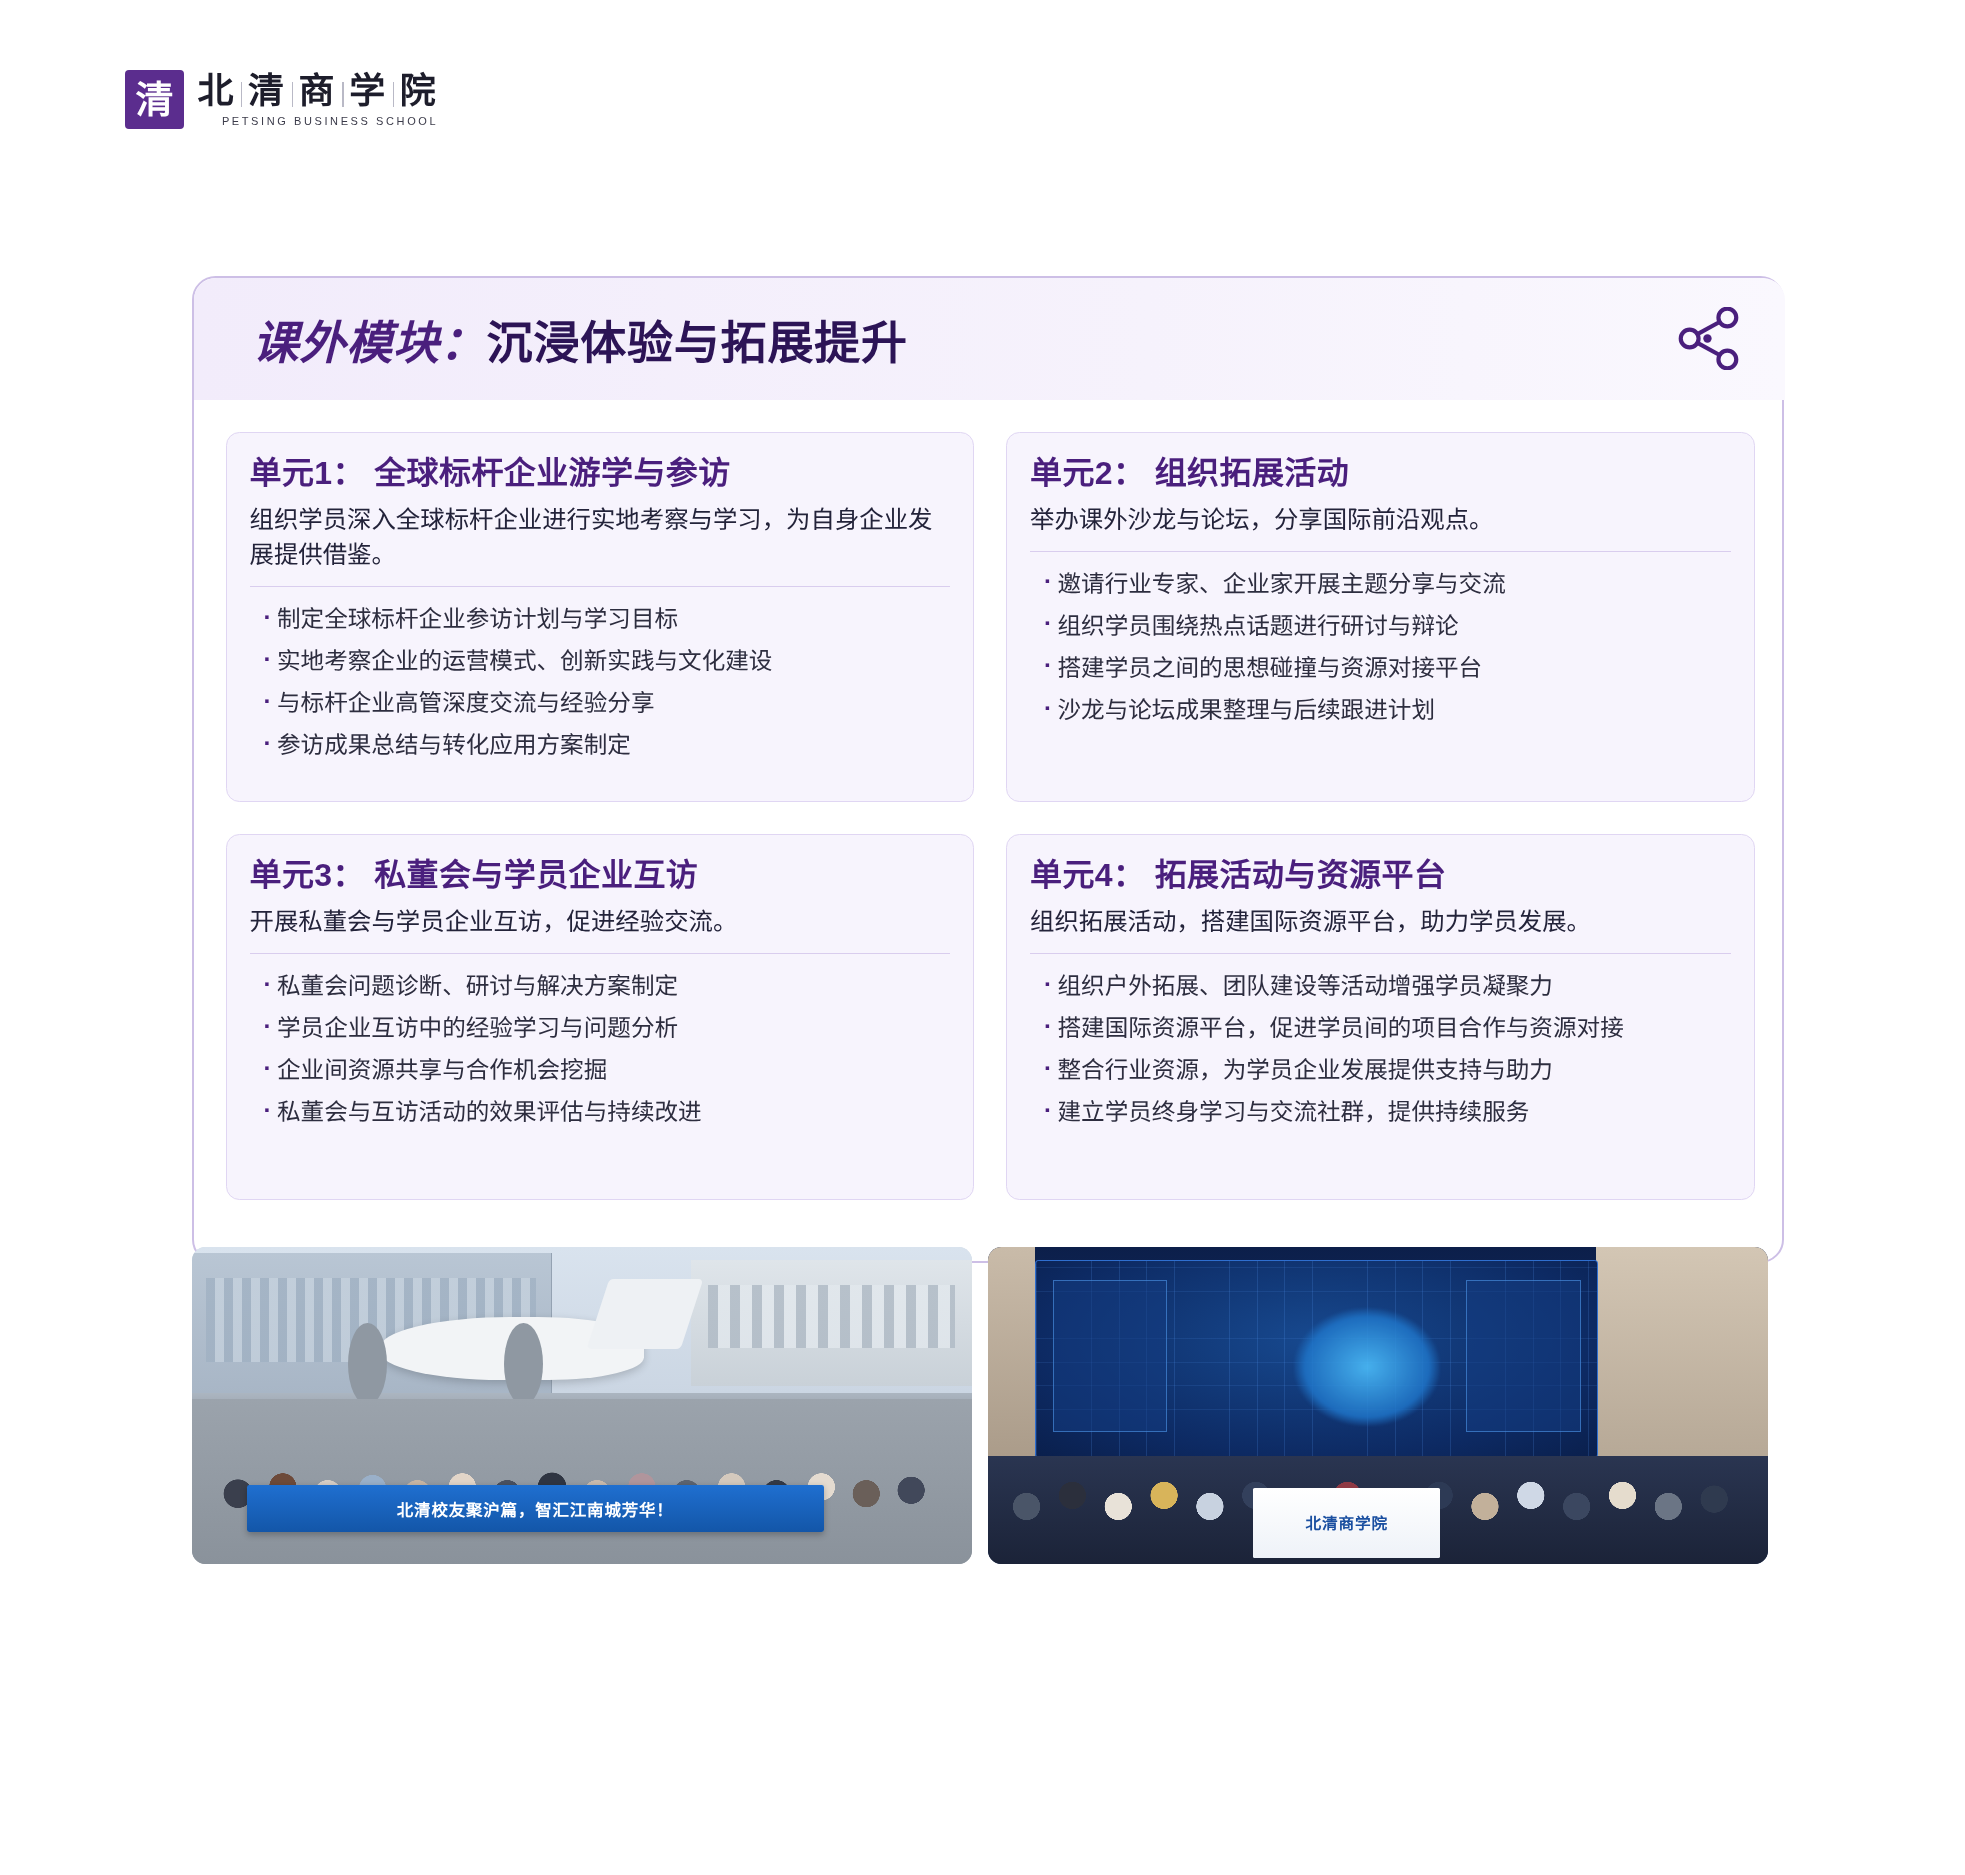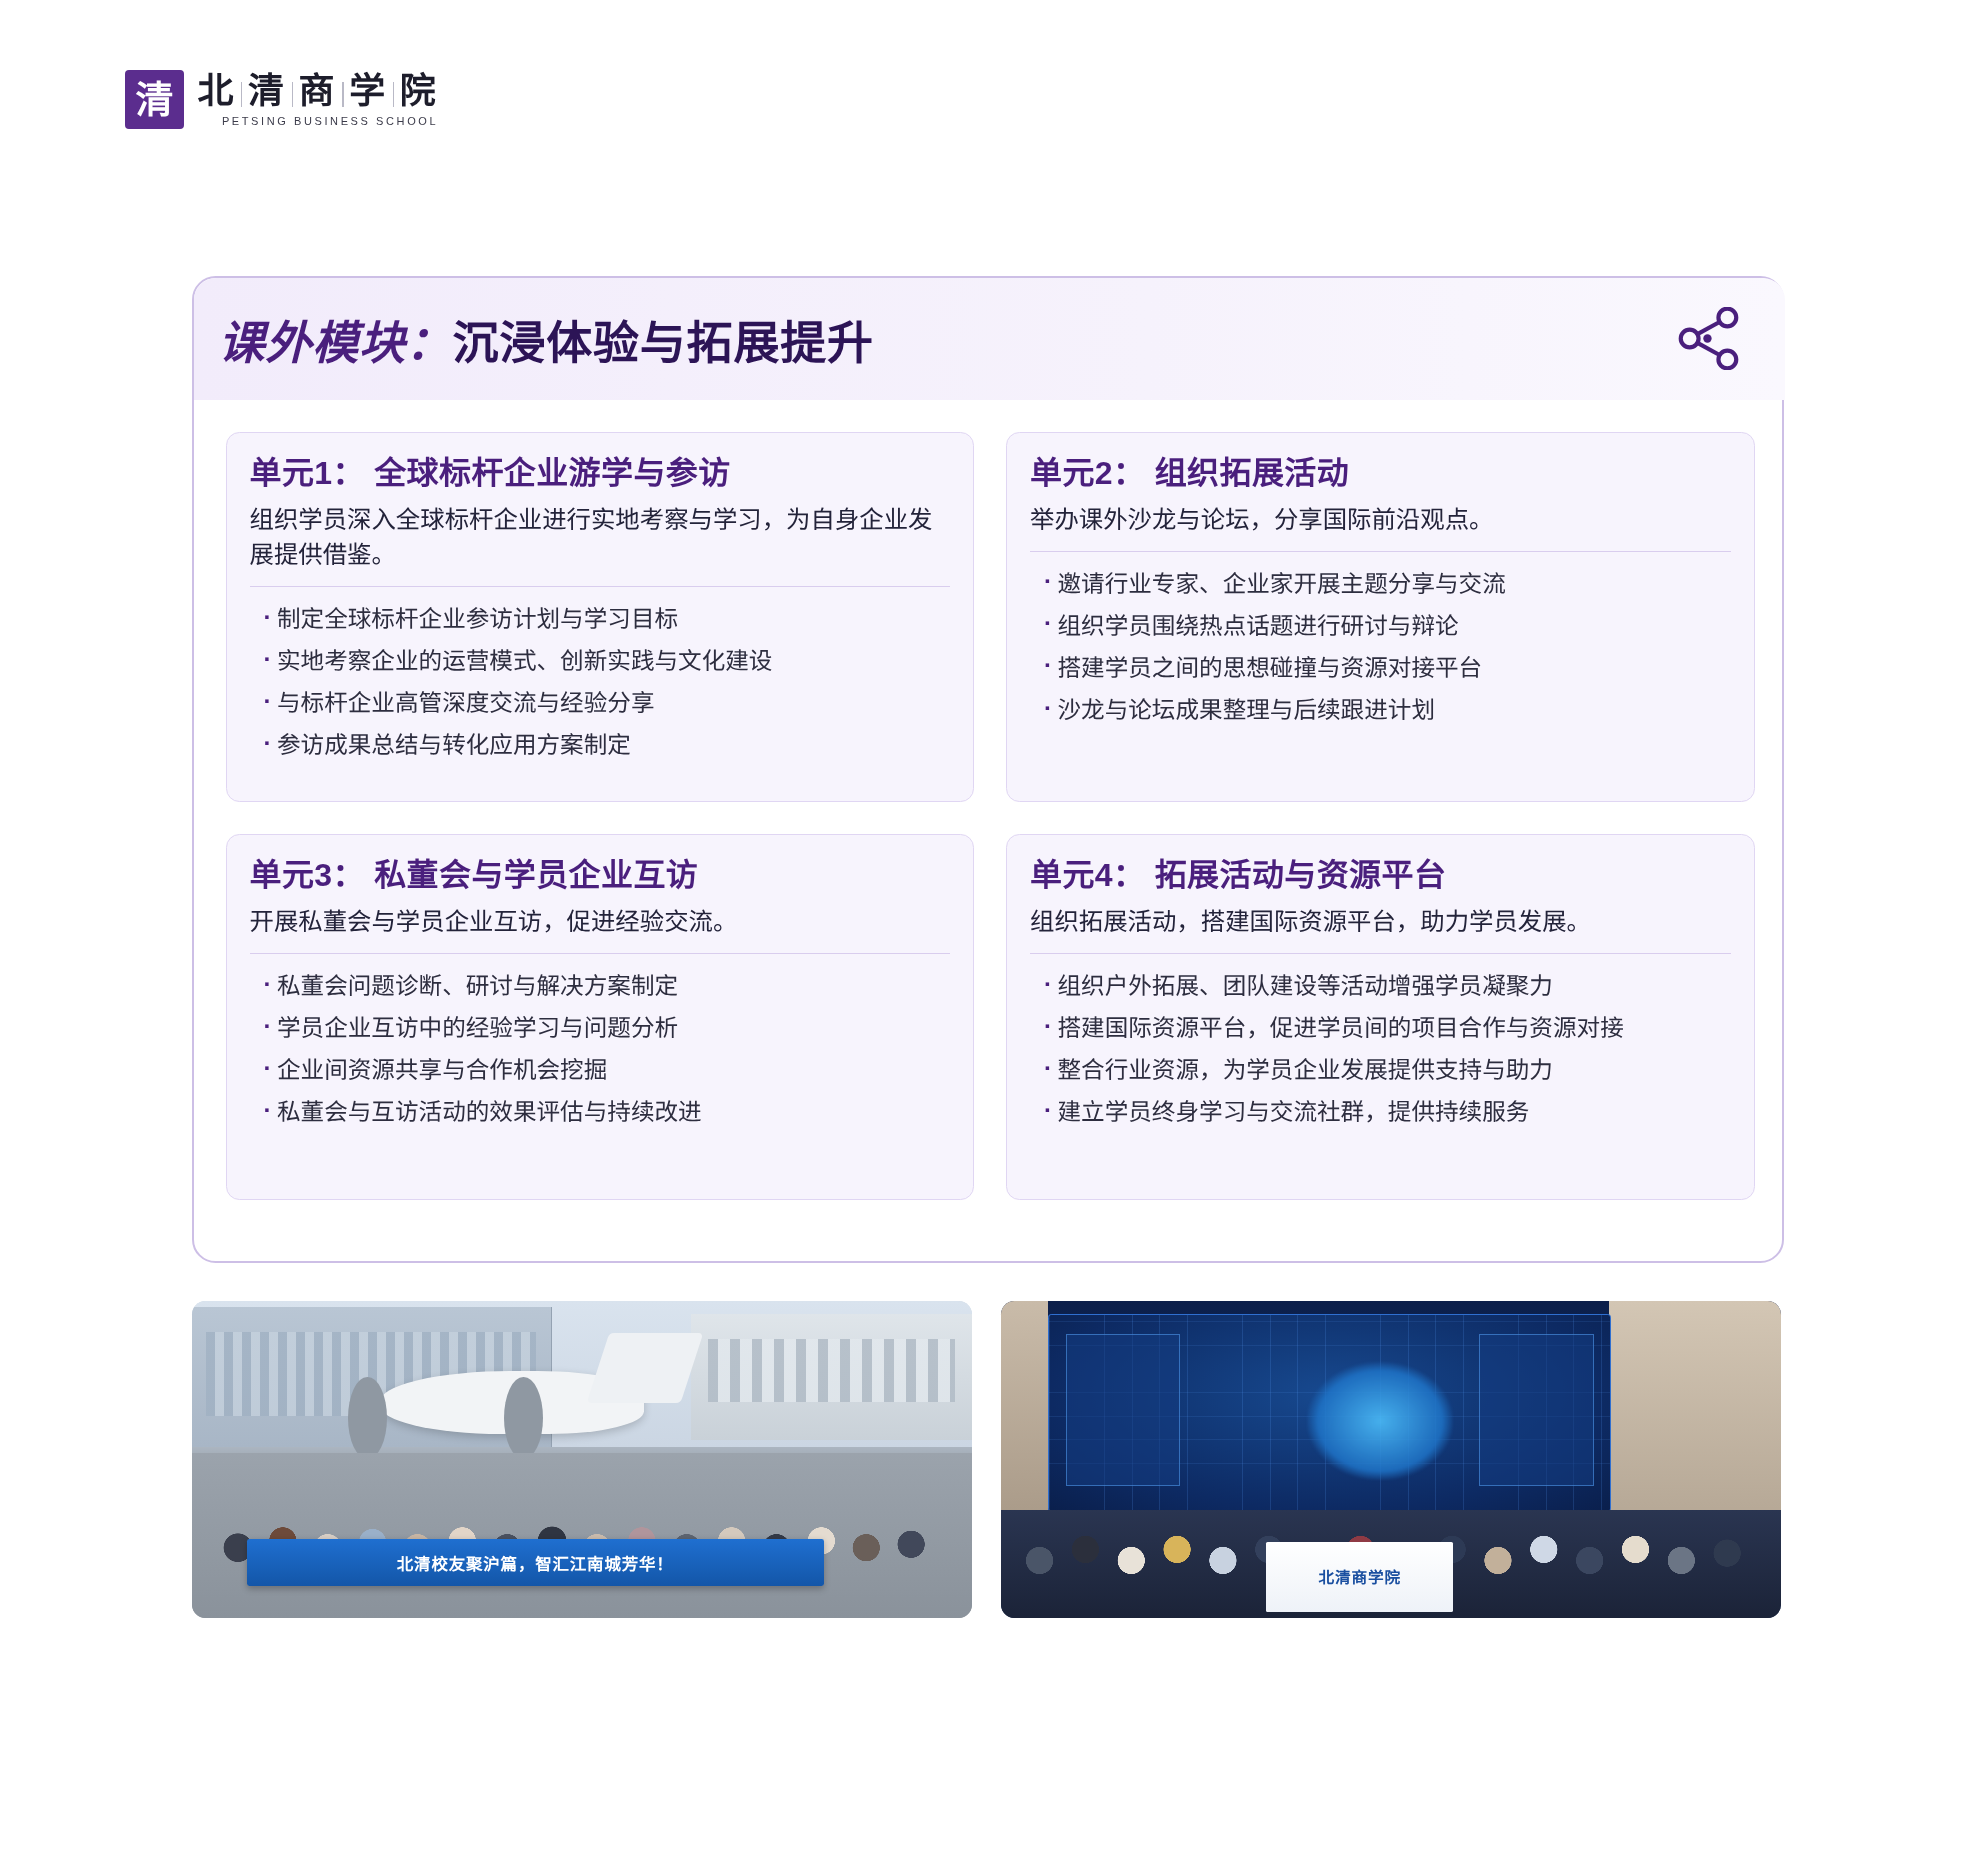--- a/index.html
+++ b/index.html
@@ -87,21 +87,21 @@
     left: -0.4px;
     top: -0.4px;
     width: 1591px;
     height: 122px;
     background: linear-gradient(90deg, #f2ecfb 0%, #f6f2fc 60%, #faf8fe 100%);
     border-radius: 22px 22px 0 0;
     display: flex;
     align-items: center;
     justify-content: space-between;
     box-sizing: border-box;
-    padding: 0 43px 0 25px;
+    padding: 0 43px 0 59px;
   }
   .title-text {
     font-size: 46px;
     font-weight: 700;
     color: #4a1f7d;
     letter-spacing: 0.8px;
     font-style: italic;
     white-space: nowrap;
   }
   .title-text .plain {
@@ -170,24 +170,24 @@
     top: 1.6px;
     font-size: 24.4px;
     color: #4a1f7d;
     font-weight: 700;
   }
 
   
   .photos {
     position: absolute;
     left: 192px;
-    top: 1301px;
+    top: 1247px;
     width: 1592px;
     display: flex;
-    gap: 29px;
+    gap: 16px;
   }
   .photo {
     width: 780px;
     height: 317px;
     border-radius: 13.4px;
     overflow: hidden;
     position: relative;
   }
 
   

